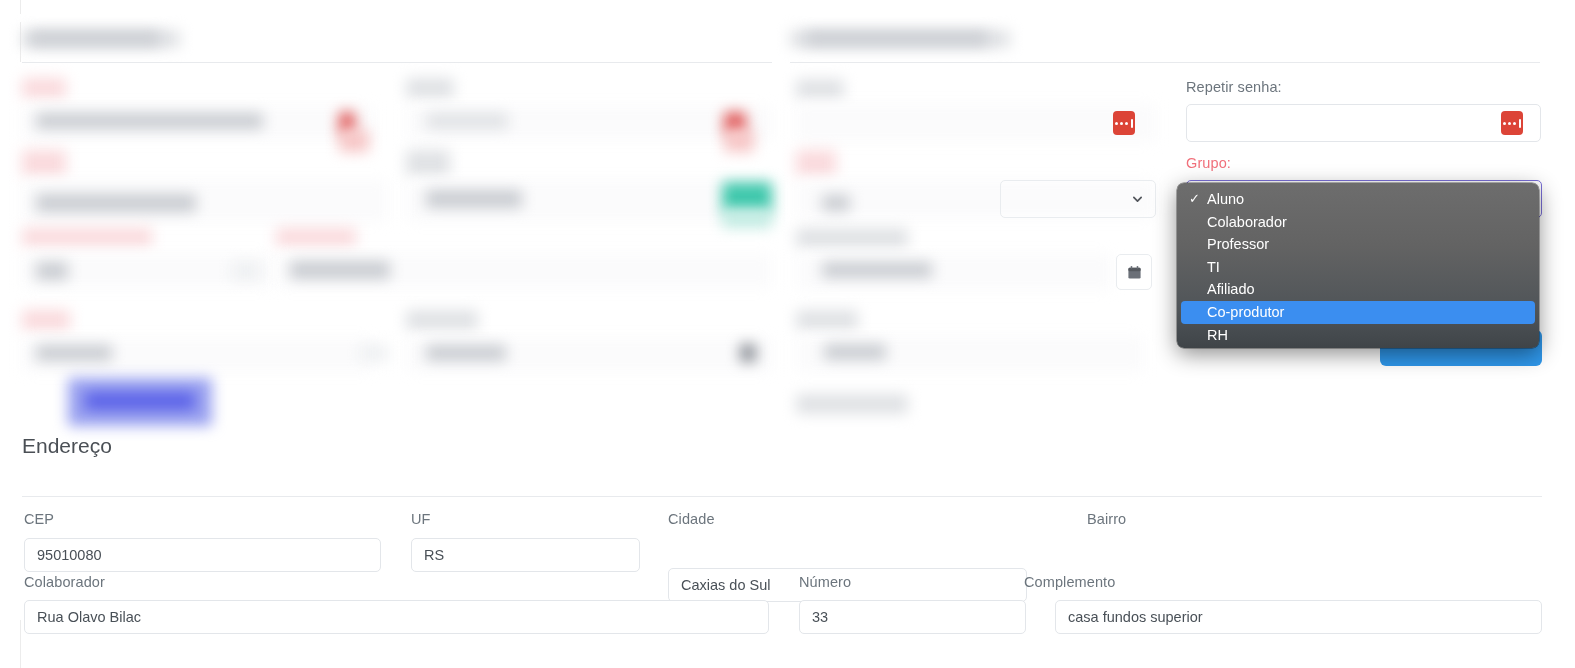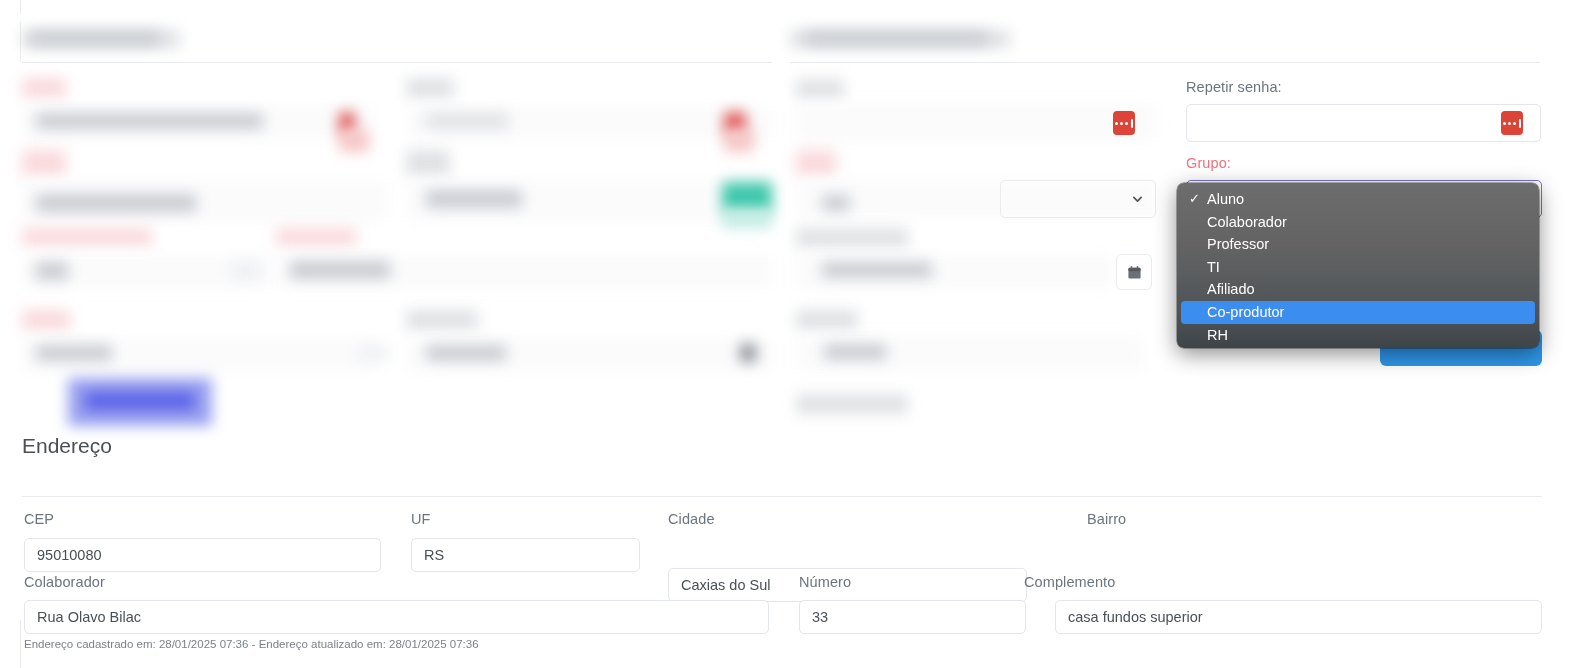--- a/index.html
+++ b/index.html
@@ -349,15 +349,14 @@
 
   <div class="field-label" style="left:24px; top:574px;">Colaborador</div>
   <div class="txtinput" style="left:24px; top:600px; width:745px; height:34px;">Rua Olavo Bilac</div>
 
   <div class="field-label" style="left:799px; top:574px;">Número</div>
   <div class="txtinput" style="left:799px; top:600px; width:227px; height:34px;">33</div>
 
   <div class="field-label" style="left:1024px; top:574px;">Complemento</div>
   <div class="txtinput" style="left:1055px; top:600px; width:487px; height:34px;">casa fundos superior</div>
 
-  <div class="meta-text" style="left:24px; top:638px;">Endereço cadastrado em: 28/01/2025 07:36 - Endereço atualizado em: 28/01/2025 07:36</div>
 
 </div>
 
 </body></html>

